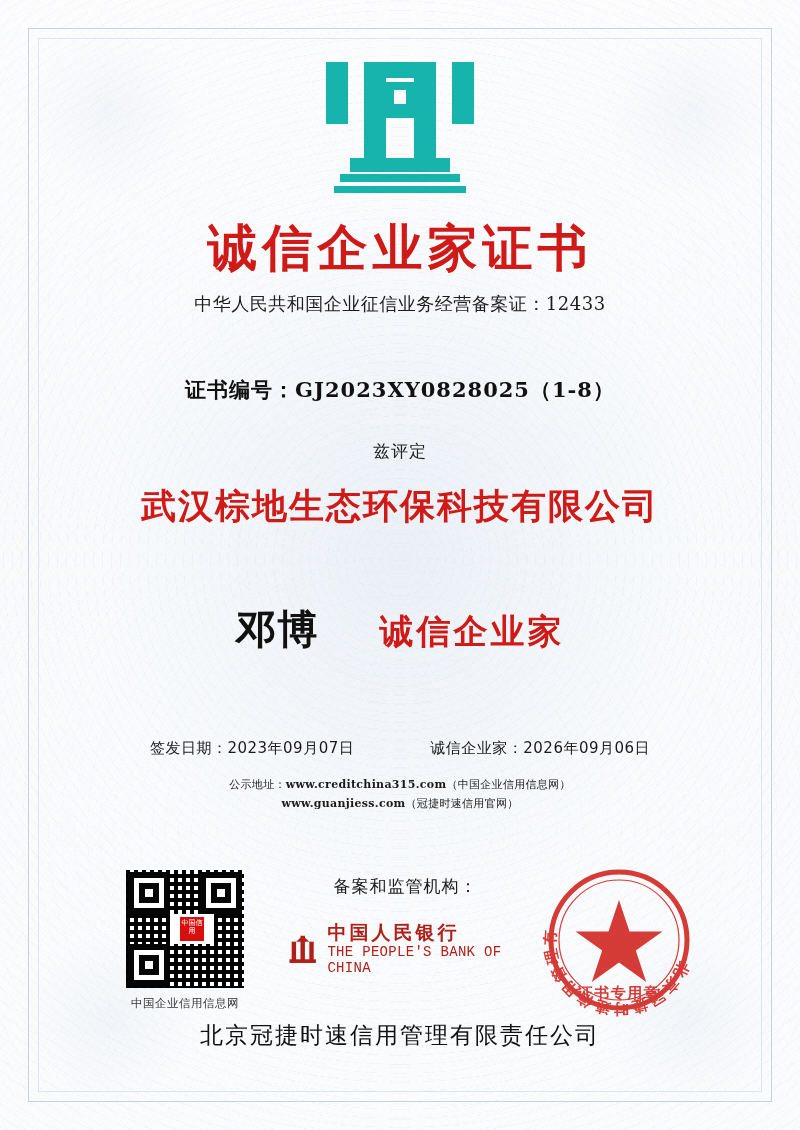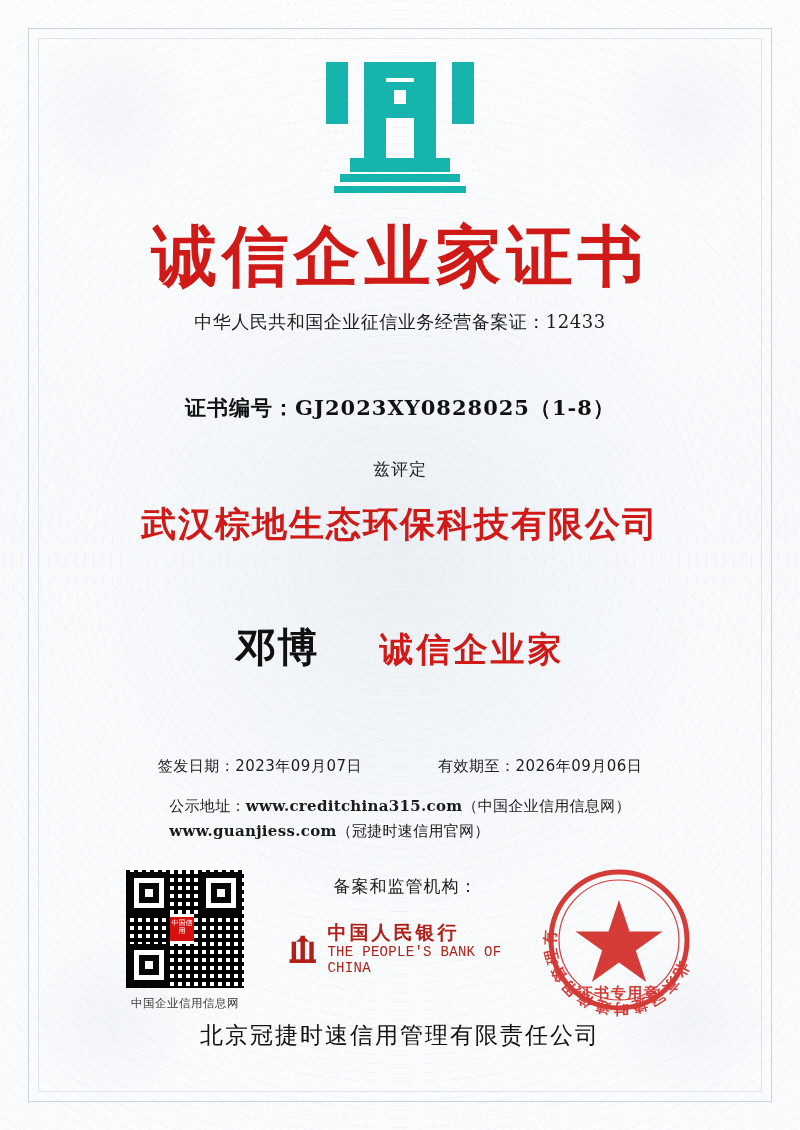--- a/index.html
+++ b/index.html
@@ -71,21 +71,21 @@
 
   .logo {
     margin-top: 62px;
     width: 160px;
     height: 135px;
   }
 
   .title {
     margin-top: 24px;
     font-family: "DejaVu Sans", "Liberation Sans", sans-serif;
-    font-size: 66px;
+    font-size: 50px;
     font-weight: bold;
     letter-spacing: 5px;
     color: #cf1a17;
     text-align: center;
     line-height: 1.1;
   }
 
   .subtitle {
     margin-top: 16px;
     font-family: "DejaVu Serif", "Liberation Serif", serif;
@@ -151,22 +151,23 @@
     justify-content: center;
     gap: 76px;
     font-family: "DejaVu Sans", "Liberation Sans", sans-serif;
     font-size: 15px;
     color: #1b1b1b;
     letter-spacing: 0.5px;
   }
 
   .urls {
     margin-top: 18px;
-    font-family: "DejaVu Sans", "Liberation Sans", sans-serif;
-    font-size: 15px;
+    text-align: center;
+    font-family: "DejaVu Sans", "Liberation Sans", sans-serif;
+    font-size: 11px;
     color: #1b1b1b;
     line-height: 1.7;
     letter-spacing: 0.3px;
   }
   .urls .u {
     font-family: "DejaVu Serif", "Liberation Serif", serif;
     font-weight: bold;
   }
 
   .bottom-area {
@@ -204,21 +205,21 @@
     border: 6px solid #111;
     background: #fff;
     box-shadow: inset 0 0 0 5px #fff, inset 0 0 0 11px #111;
   }
   .qr::before { left: 2px; top: 2px; }
   .qr::after { right: 2px; top: 2px; }
   .qr .eye3 { left: 2px; bottom: 2px; }
   .qr .qr-center {
     position: absolute;
     left: 44px; top: 44px;
-    width: 24px; height: 30px;
+    width: 44px; height: 30px;
     background: #ffffff;
     display: flex;
     align-items: center;
     justify-content: center;
   }
   .qr .qr-center span {
     display: block;
     width: 24px; height: 24px;
     background: #cf1a17;
     color: #fff;
@@ -338,21 +339,21 @@
     <div class="awarded-label">兹评定</div>
     <div class="company">武汉棕地生态环保科技有限公司</div>
 
     <div class="person-row">
       <div class="person-name">邓博</div>
       <div class="person-honor">诚信企业家</div>
     </div>
 
     <div class="dates-row">
       <div>签发日期：2023年09月07日</div>
-      <div>有效期至：2026年09月06日</div>
+      <div>诚信企业家：2026年09月06日</div>
     </div>
 
     <div class="urls">
       <div>
         <span>公示地址：</span><span class="u">www.creditchina315.com</span><span>（中国企业信用信息网）</span>
       </div>
       <div>
         <span class="u">www.guanjiess.com</span><span>（冠捷时速信用官网）</span>
       </div>
     </div>

